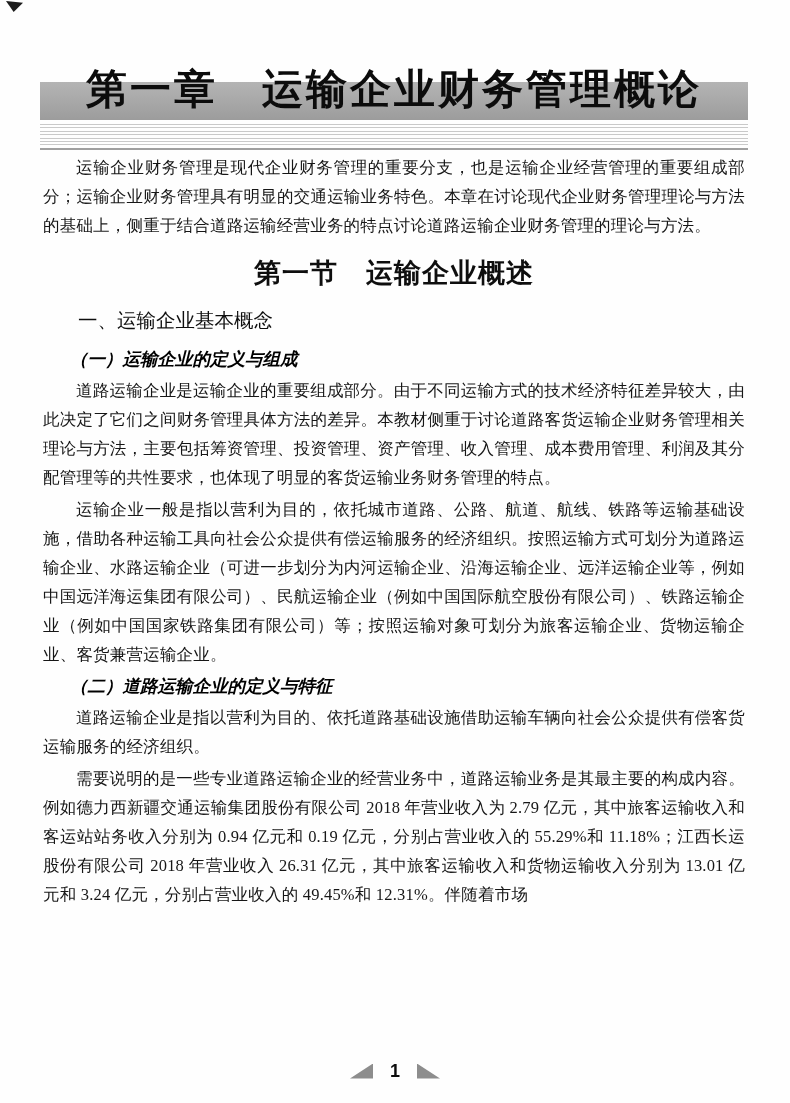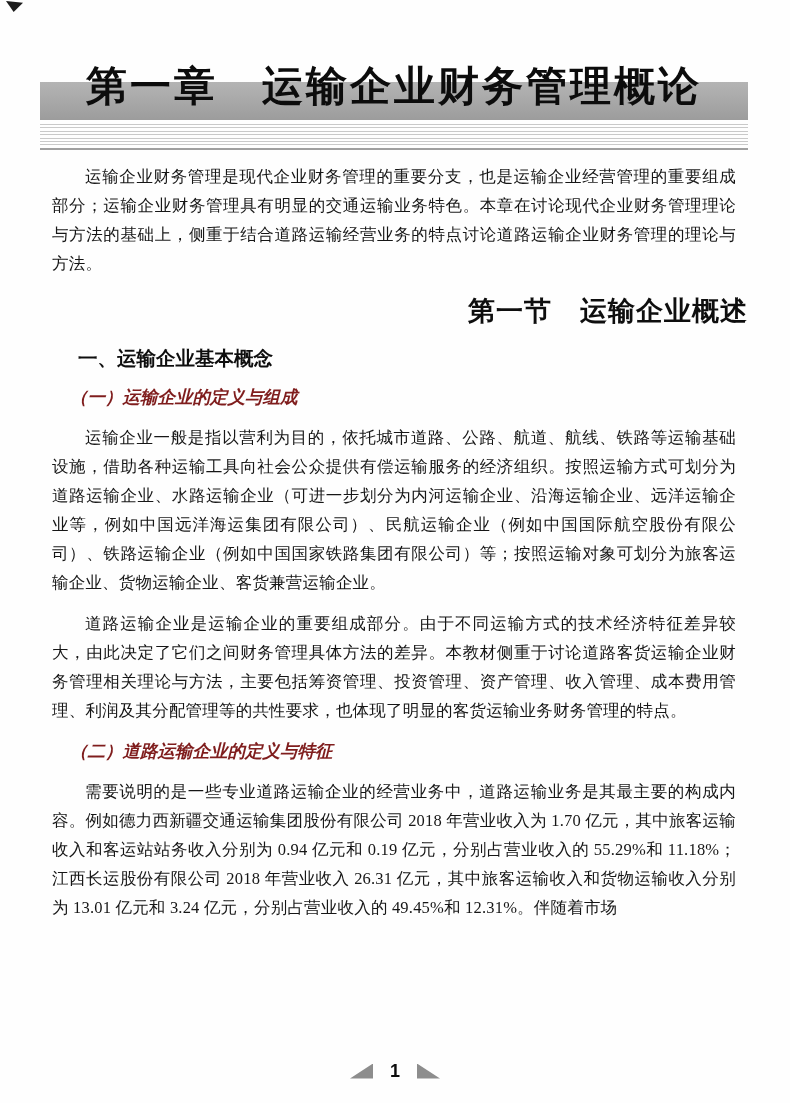--- a/index.html
+++ b/index.html
@@ -23,59 +23,59 @@
 
   
   .chapter-banner{
     position:relative;
     margin-top:82px;height:38px;
     background:linear-gradient(to bottom,#b4b4b4 0%,#a7a7a7 55%,#9c9c9c 100%);
   }
   .chapter-title{
     position:absolute;left:0;right:0;bottom:10px;margin:0;
     text-align:center;
-    font-family:Liberation Mono, monospace;
+    font-family:Liberation Serif, serif;
     font-weight:bold;font-size:41px;line-height:1;
     letter-spacing:3px;color:#0c0c0c;
     white-space:nowrap;
   }
 
   
   .ruled-lines{
     margin-top:4px;height:24px;
     background:repeating-linear-gradient(to bottom,
       #c9c9c9 0px,#c9c9c9 1px,transparent 1px,transparent 3.4px);
     border-bottom:2px solid #9f9f9f;
   }
 
   p.body-p{
-    margin:12px;
+    margin:3px;
     font-size:16.5px;line-height:29px;
     text-align:justify;text-indent:2em;
     letter-spacing:0.2px;
   }
   .intro{margin-top:28px;}
   .section-title{
     margin:14px 0 0 0;
-    text-align:right;
+    text-align:center;
     font-family:"Liberation Sans","DejaVu Sans",sans-serif;
     font-weight:bold;font-size:27px;line-height:38px;
     letter-spacing:1px;color:#0e0e0e;
   }
   .lead{margin-top:12px;}
   .h2{
     margin:13px 0 0 0;padding-left:38px;
     font-family:"Liberation Sans","DejaVu Sans",sans-serif;
-    font-weight:bold;font-size:19.5px;line-height:30px;color:#0e0e0e;
+    font-weight:normal;font-size:19.5px;line-height:30px;color:#0e0e0e;
   }
   .h3{
     margin:10px 0 3px 0;padding-left:30px;
     font-family:"Liberation Serif","DejaVu Serif",serif;
     font-style:italic;font-weight:bold;
-    font-size:17.5px;line-height:28px;color:#7f1d1d;
+    font-size:17.5px;line-height:28px;color:#000000;
   }
   .h3.tight{margin-top:0;}
 
   
   .page-footer{
     position:absolute;left:0;right:0;bottom:23px;
     display:flex;align-items:center;justify-content:center;gap:17px;
   }
   .tri{width:23px;height:15px;background:#8d8d8d;}
   .tri-left{clip-path:polygon(100% 0,100% 100%,0 100%);}
@@ -102,28 +102,29 @@
 
     <p class="body-p intro">运输企业财务管理是现代企业财务管理的重要分支，也是运输企业经营管理的重要组成部分；运输企业财务管理具有明显的交通运输业务特色。本章在讨论现代企业财务管理理论与方法的基础上，侧重于结合道路运输经营业务的特点讨论道路运输企业财务管理的理论与方法。</p>
 
     <h2 class="section-title">第一节　运输企业概述</h2>
 
 
     <h3 class="h2">一、运输企业基本概念</h3>
 
     <h4 class="h3">（一）运输企业的定义与组成</h4>
 
+    <p class="body-p">道路运输企业是运输企业的重要组成部分。由于不同运输方式的技术经济特征差异较大，由此决定了它们之间财务管理具体方法的差异。本教材侧重于讨论道路客货运输企业财务管理相关理论与方法，主要包括筹资管理、投资管理、资产管理、收入管理、成本费用管理、利润及其分配管理等的共性要求，也体现了明显的客货运输业务财务管理的特点。</p>
+
     <p class="body-p">运输企业一般是指以营利为目的，依托城市道路、公路、航道、航线、铁路等运输基础设施，借助各种运输工具向社会公众提供有偿运输服务的经济组织。按照运输方式可划分为道路运输企业、水路运输企业（可进一步划分为内河运输企业、沿海运输企业、远洋运输企业等，例如中国远洋海运集团有限公司）、民航运输企业（例如中国国际航空股份有限公司）、铁路运输企业（例如中国国家铁路集团有限公司）等；按照运输对象可划分为旅客运输企业、货物运输企业、客货兼营运输企业。</p>
-
-    <p class="body-p">道路运输企业是运输企业的重要组成部分。由于不同运输方式的技术经济特征差异较大，由此决定了它们之间财务管理具体方法的差异。本教材侧重于讨论道路客货运输企业财务管理相关理论与方法，主要包括筹资管理、投资管理、资产管理、收入管理、成本费用管理、利润及其分配管理等的共性要求，也体现了明显的客货运输业务财务管理的特点。</p>
 
     <h4 class="h3 tight">（二）道路运输企业的定义与特征</h4>
 
+    <p class="body-p">道路运输企业是指以营利为目的、依托道路基础设施借助运输车辆向社会公众提供有偿客货运输服务的经济组织。</p>
 
-    <p class="body-p">需要说明的是一些专业道路运输企业的经营业务中，道路运输业务是其最主要的构成内容。例如德力西新疆交通运输集团股份有限公司 2018 年营业收入为 1.70 亿元，其中旅客运输收入和客运站站务收入分别为 0.94 亿元和 0.19 亿元，分别占营业收入的 55.29%和 11.18%；江西长运股份有限公司 2018 年营业收入 26.31 亿元，其中旅客运输收入和货物运输收入分别为 13.01 亿元和 3.24 亿元，分别占营业收入的 49.45%和 12.31%。伴随着市场</p>
+    <p class="body-p">需要说明的是一些专业道路运输企业的经营业务中，道路运输业务是其最主要的构成内容。例如德力西新疆交通运输集团股份有限公司 2018 年营业收入为 2.79 亿元，其中旅客运输收入和客运站站务收入分别为 0.94 亿元和 0.19 亿元，分别占营业收入的 55.29%和 11.18%；江西长运股份有限公司 2018 年营业收入 26.31 亿元，其中旅客运输收入和货物运输收入分别为 13.01 亿元和 3.24 亿元，分别占营业收入的 49.45%和 12.31%。伴随着市场</p>
 
   </div>
 
   <div class="page-footer">
     <span class="tri tri-left"></span>
     <span class="page-number">1</span>
     <span class="tri tri-right"></span>
   </div>
 
 </div>

